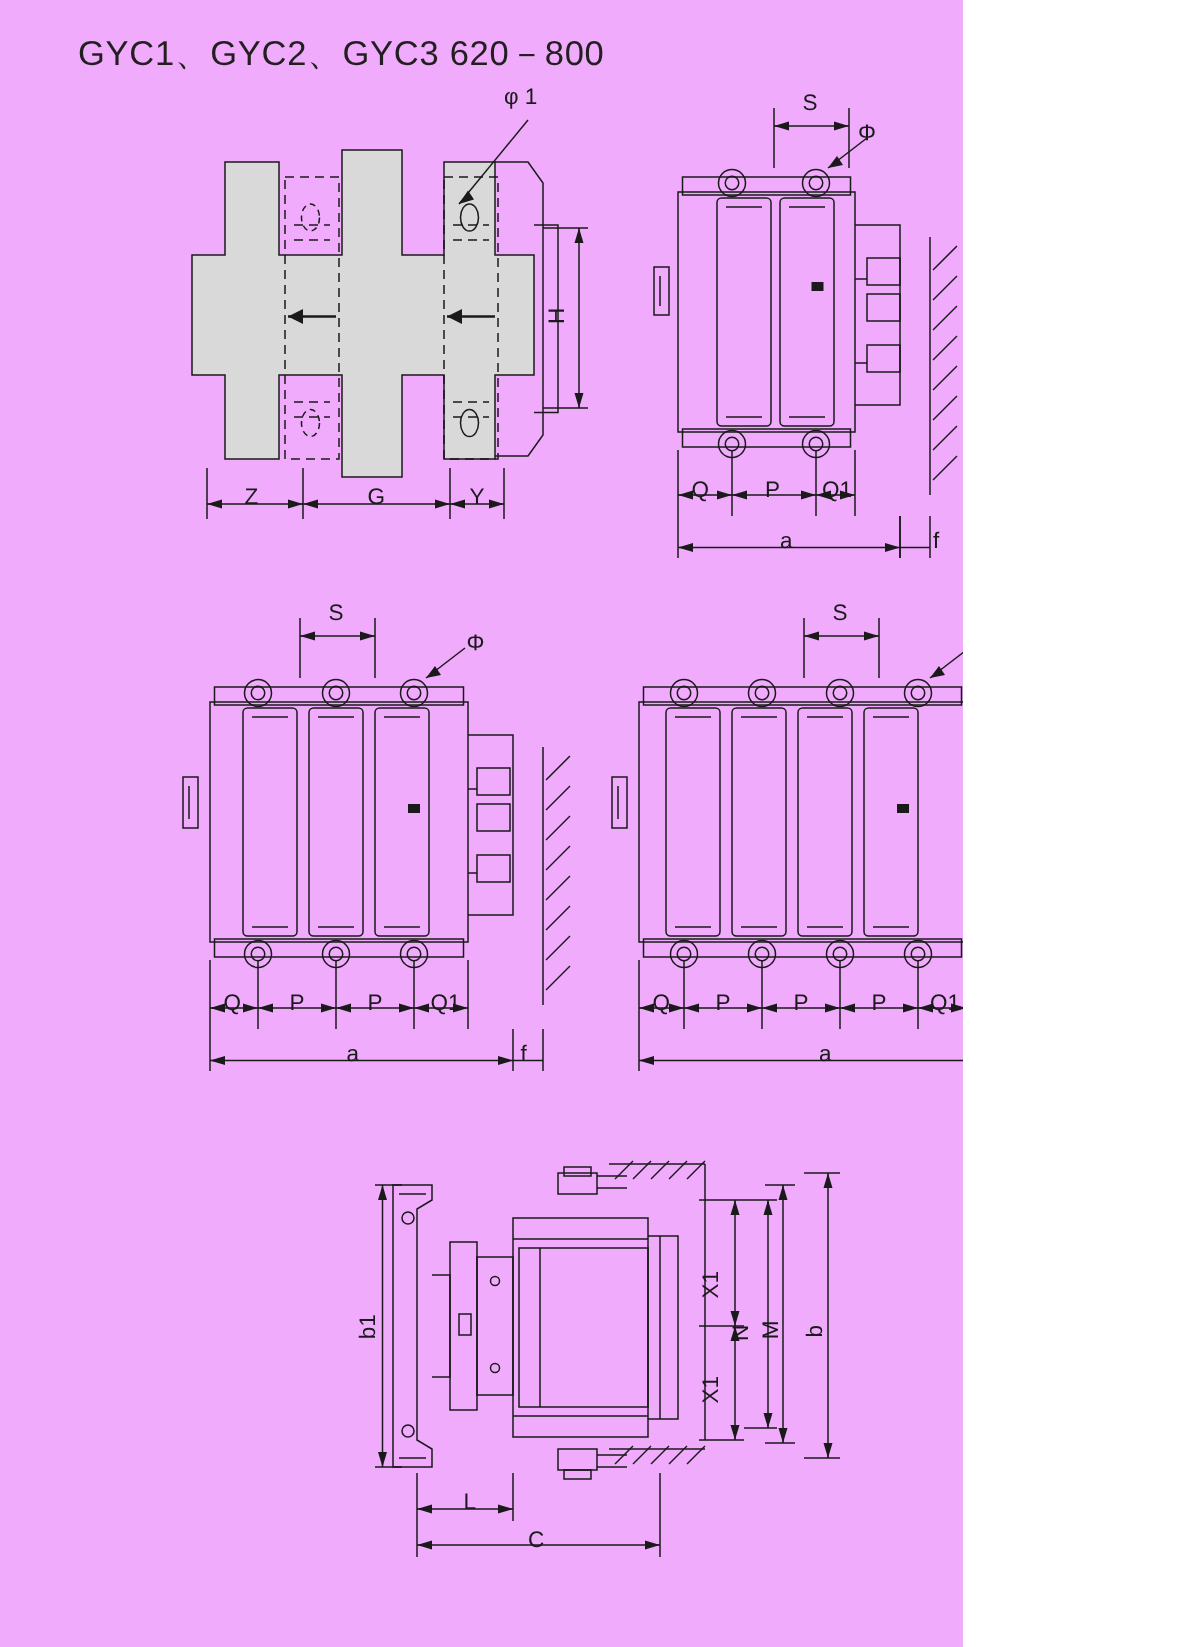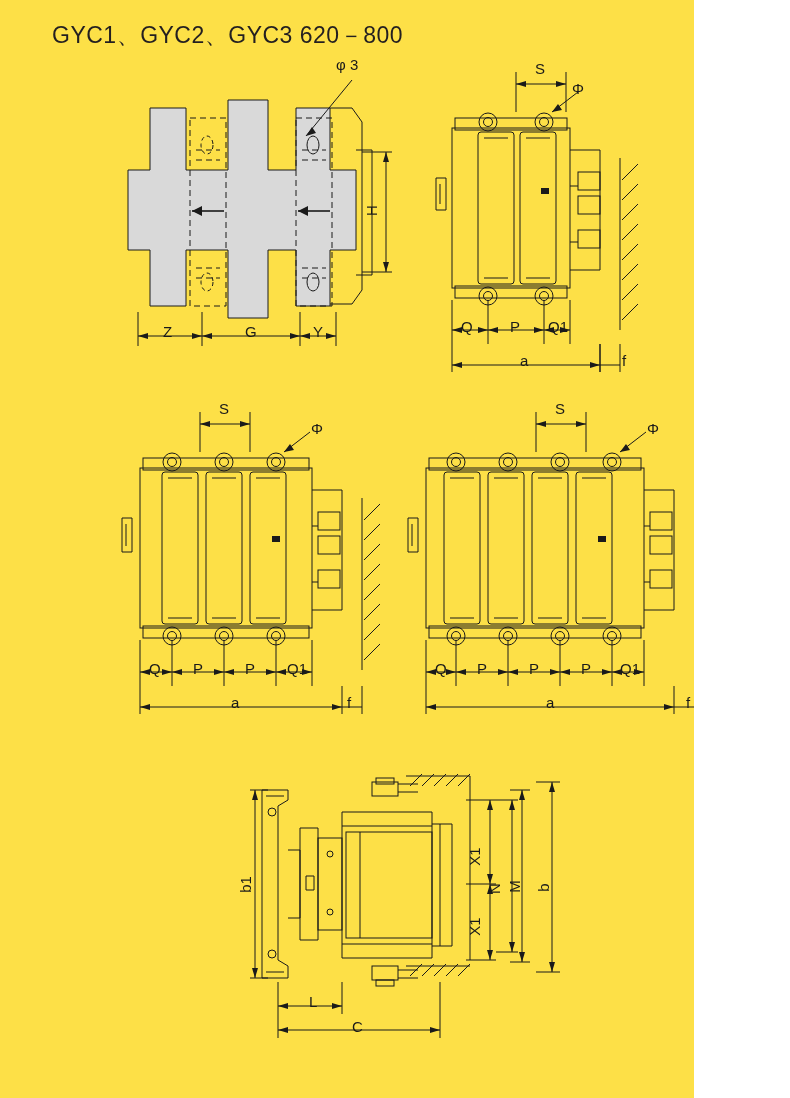--- a/index.html
+++ b/index.html
@@ -6,24 +6,24 @@
     margin: 0;
     padding: 0;
     background: #ffffff;
   }
   body {
     font-family: "Liberation Sans", sans-serif;
     color: #1a1a1a;
   }
   #page {
     position: relative;
-    width: 694px;
+    width: 642px;
     height: 1098px;
     overflow: hidden;
-    background: #fde047;
+    background: #f0abfc;
   }
   #title {
     position: absolute;
     left: 52px;
     top: 20px;
     font-size: 23px;
     letter-spacing: 0.5px;
     color: #231f20;
     white-space: nowrap;
   }
@@ -386,21 +386,21 @@
 
         <path d="M278 1014 L278 1038"></path>
         <path d="M278 1030 L440 1030"></path>
         <path d="M278 1030 L288 1027 L288 1033 Z" fill="#1a1a1a" stroke="none"></path>
         <path d="M440 1030 L430 1027 L430 1033 Z" fill="#1a1a1a" stroke="none"></path>
       </g>
 
     </g>
   </svg>
 
-  <div class="lbl" style="left:336px; top:56px;">φ 3</div>
+  <div class="lbl" style="left:336px; top:56px;">φ 1</div>
   <div class="lbl" style="left:366px; top:202px; transform:rotate(-90deg);">H</div>
   <div class="lbl" style="left:163px; top:323px;">Z</div>
   <div class="lbl" style="left:245px; top:323px;">G</div>
   <div class="lbl" style="left:313px; top:323px;">Y</div>
 
   <div class="lbl" style="left:535px; top:60px;">S</div>
   <div class="lbl" style="left:572px; top:80px;">Φ</div>
   <div class="lbl" style="left:461px; top:318px;">Q</div>
   <div class="lbl" style="left:510px; top:318px;">P</div>
   <div class="lbl" style="left:548px; top:318px;">Q1</div>

